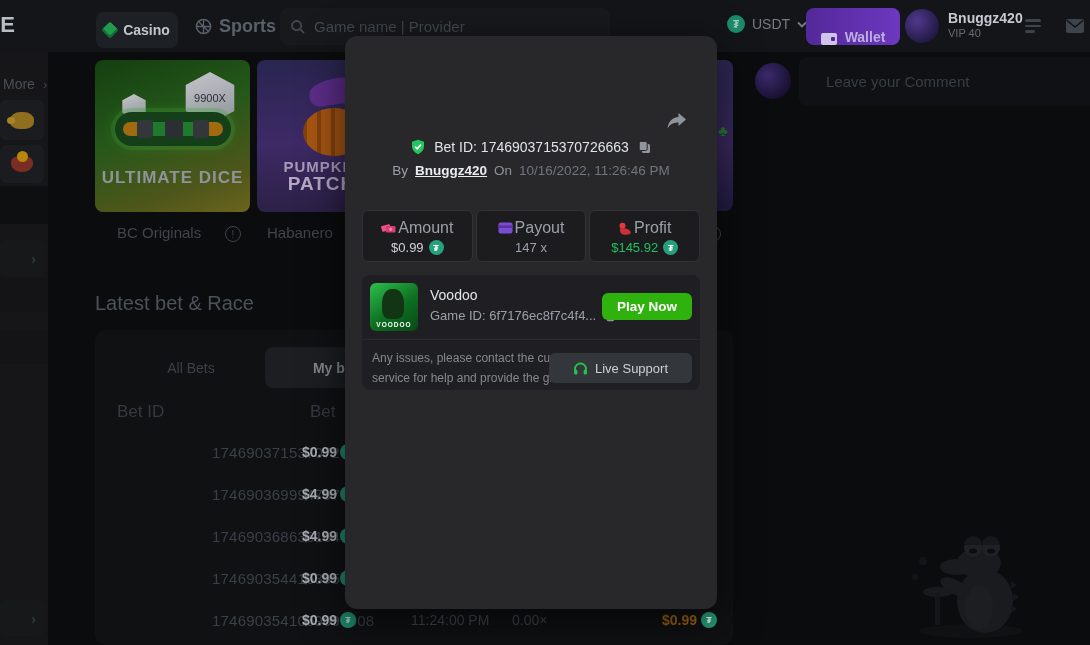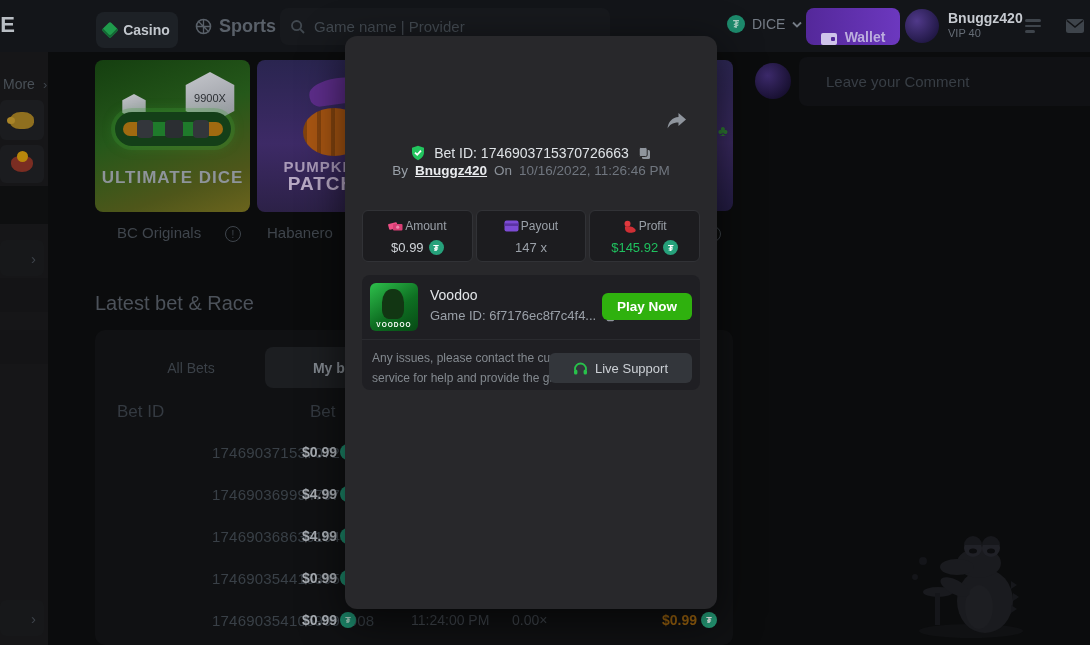--- a/index.html
+++ b/index.html
@@ -115,33 +115,33 @@
   .bpcoin{position:absolute;left:701px;width:16px;height:16px;font-size:9px}
 
   
   .modal{position:absolute;left:345px;top:36px;width:372px;height:573px;background:#28282b;border-radius:12px;
     box-shadow:0 12px 44px rgba(0,0,0,.65);z-index:100}
   .m-head{position:absolute;left:0;top:0;right:0;height:50px;background:#1d1d20;border-radius:12px 12px 0 0}
   .m-title{position:absolute;left:17px;top:16px;font-size:15px;font-weight:bold;color:#eef0f2}
   .m-close{position:absolute;right:15px;top:13px;width:24px;height:24px;color:#9aa3ab;font-size:17px;
     display:flex;align-items:center;justify-content:center;cursor:pointer}
   .m-share{position:absolute;right:30px;top:76px;cursor:pointer}
-  .m-betid{position:absolute;left:0;right:0;top:109px;display:flex;align-items:center;justify-content:center;gap:8px}
+  .m-betid{position:absolute;left:0;right:0;top:103px;display:flex;align-items:center;justify-content:center;gap:8px}
   .m-betid .txt{font-size:14px;color:#dfe3e7}
   .copy-btn{cursor:pointer;display:inline-flex}
   .m-byline{position:absolute;left:0;right:0;top:127px;display:flex;align-items:center;justify-content:center;gap:7px;
     font-size:13.5px}
   .m-byline .by{color:#99a0a8}
   .m-byline .user{color:#e9ebee;font-weight:bold;text-decoration:underline;cursor:pointer}
   .m-byline .on{color:#8a9098}
   .m-byline .date{color:#70767f}
   .stats{position:absolute;left:17px;right:17px;top:174px;display:flex;gap:3px}
   .stat{flex:1;height:52px;background:#1c1c1f;border:1px solid #313236;border-radius:6px;position:relative}
   .stat .top{position:absolute;left:0;right:0;top:8px;display:flex;align-items:center;justify-content:center;gap:2px;
-    font-size:12px;color:#9aa0a8}
+    font-size:16px;color:#9aa0a8}
   .stat .val{position:absolute;left:0;right:0;top:29px;display:flex;align-items:center;justify-content:center;gap:5px;
     font-size:13px;color:#cfd3d8}
   .stat .val.muted{color:#9aa0a8}
   .stat .val.green{color:#1fc05e}
   .gamebox{position:absolute;left:17px;right:17px;top:239px;height:115px;background:#1f1f23;border-radius:8px}
   .thumb{position:absolute;left:8px;top:8px;width:48px;height:48px;border-radius:6px;overflow:hidden;
     background:linear-gradient(145deg,#2ec04c,#0e6f22 55%,#074a15)}
   .thumb .fig{position:absolute;left:12px;top:6px;width:22px;height:30px;background:#123613;border-radius:45% 45% 30% 30%}
   .thumb .tl{position:absolute;left:0;right:0;bottom:3px;text-align:center;font-size:6.5px;font-weight:bold;
     color:#fff;letter-spacing:1px}
@@ -178,21 +178,21 @@
     <div class="search">
       <svg width="16" height="16" viewBox="0 0 16 16">
         <circle cx="6.6" cy="6.6" r="4.6" fill="none" stroke="#424950" stroke-width="1.8"></circle>
         <line x1="10.2" y1="10.2" x2="14" y2="14" stroke="#424950" stroke-width="1.8"></line>
       </svg>
       <input type="text" placeholder="Game name | Provider" style="">
     </div>
 
     <div class="currency">
       <span class="coin dim" style="width:18px;height:18px;font-size:10px">₮</span>
-      <span class="lbl">DICE</span>
+      <span class="lbl">USDT</span>
       <svg width="10" height="7" viewBox="0 0 10 7">
         <polyline points="1,1.5 5,5.5 9,1.5" fill="none" stroke="#757c86" stroke-width="1.8"></polyline>
       </svg>
     </div>
 
     <div class="wallet">
       <span class="wallet-glyph"></span>
       <span class="lbl">Wallet</span>
     </div>
 

